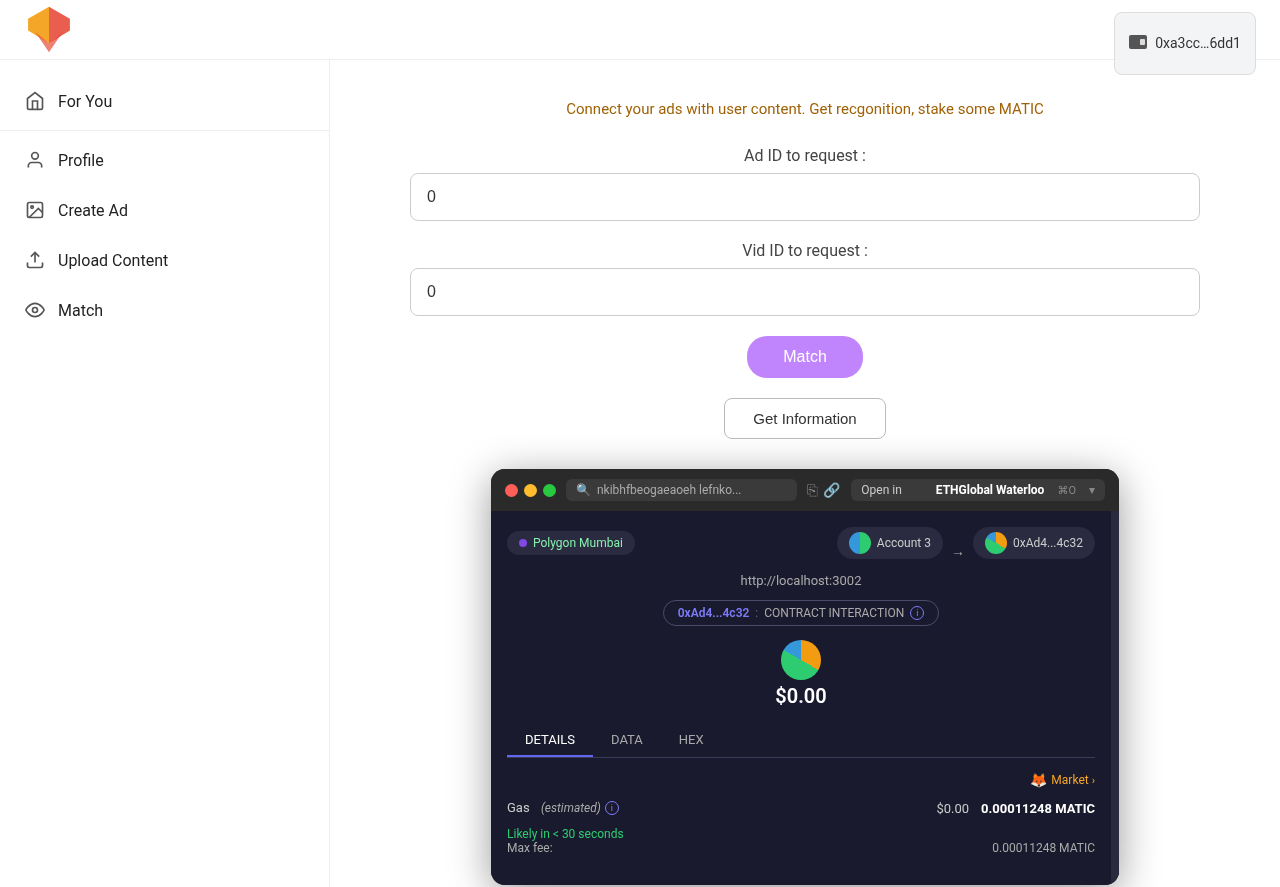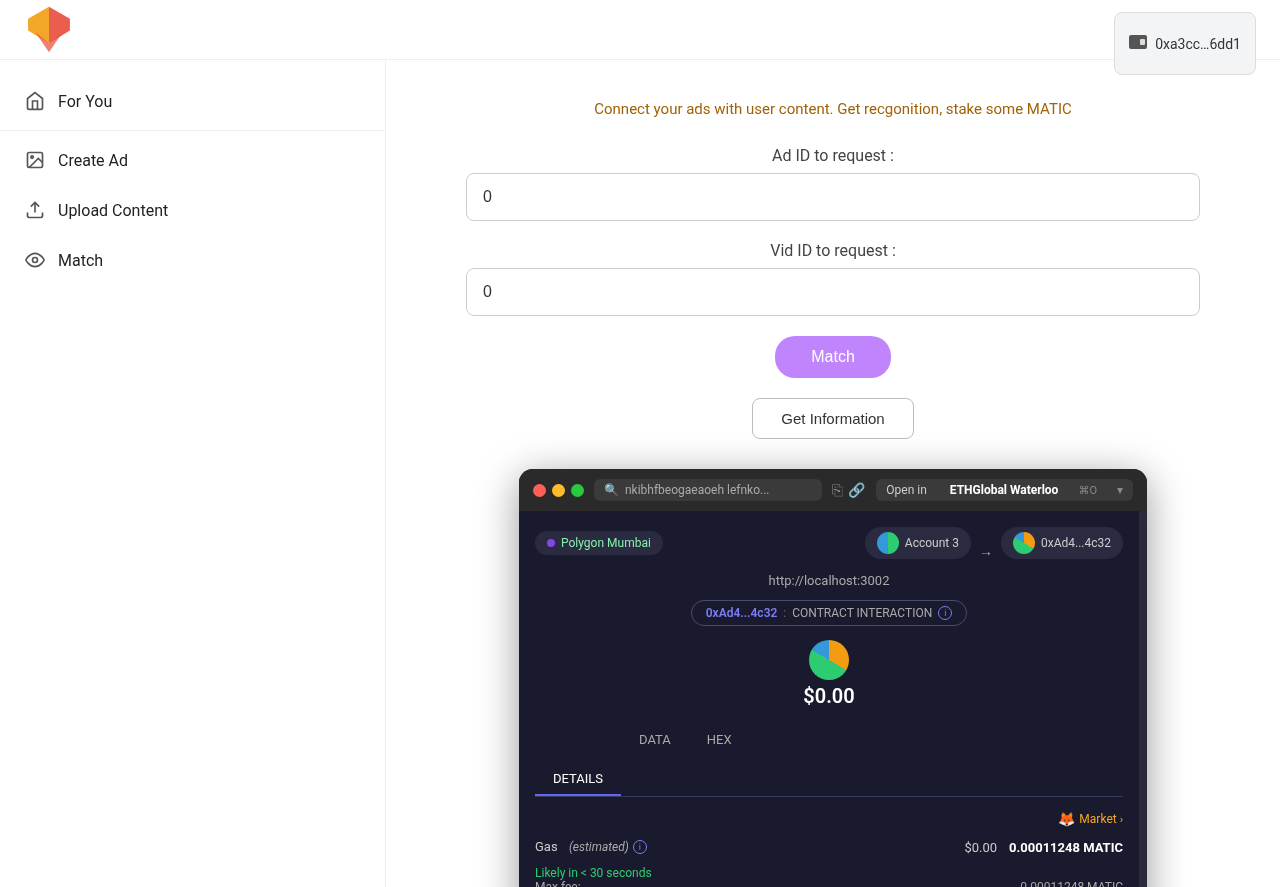--- a/index.html
+++ b/index.html
@@ -23,40 +23,40 @@
     .logo-wrap {
       display: flex;
       align-items: center;
     }
     .logo-svg {
       width: 50px;
       height: 50px;
     }
     .wallet-badge {
       display: flex;
-      align-items: center;
+      align-items: flex-start;
       gap: 8px;
       background: #f3f4f6;
       border: 1px solid #ddd;
       border-radius: 8px;
       padding: 22px 14px;
       font-size: 14px;
       color: #333;
       margin-top: 28px;
     }
 
     
     .layout {
       display: flex;
       height: calc(887px - 60px);
     }
 
     
     .sidebar {
-      width: 386px;
+      width: 330px;
       border-right: 1px solid #eee;
       padding: 16px 0;
       flex-shrink: 0;
     }
     .sidebar-item {
       display: flex;
       align-items: center;
       gap: 12px;
       padding: 14px 24px;
       cursor: pointer;
@@ -181,23 +181,23 @@
     .browser-url { color: #aaa; font-size: 12px; }
     .browser-actions { display: flex; gap: 6px; color: #888; font-size: 14px; }
     .ethglobal-badge {
       background: #3a3a3a;
       border-radius: 6px;
       padding: 4px 10px;
       font-size: 12px;
       color: #ccc;
       display: flex;
       align-items: center;
-      gap: 20px;
-    }
-    .ethglobal-badge strong { color: #fff; }
+      gap: 13px;
+    }
+    .ethglobal-badge strong { color: #fff; margin-left: 18px; }
     .shortcut { color: #888; font-size: 11px; }
     .dropdown-arrow { color: #888; font-size: 12px; }
 
     
     .mm-inner {
       background: #1a1a2e;
       padding: 0;
       display: flex;
     }
     .mm-content {
@@ -321,21 +321,20 @@
     .mm-tab {
       padding: 8px 18px;
       font-size: 13px;
       color: #aaa;
       cursor: pointer;
       border-bottom: 2px solid transparent;
     }
     .mm-tab.active {
       color: #fff;
       border-bottom: 2px solid #6366f1;
-      margin-top: 39px;
     }
 
     
     .mm-gas-header {
       display: flex;
       justify-content: flex-end;
       align-items: center;
       gap: 4px;
       margin-bottom: 10px;
     }
@@ -410,20 +409,29 @@
     <div class="sidebar-item">
       <span class="sidebar-icon">
         <svg width="20" height="20" viewBox="0 0 24 24" fill="none" stroke="#555" stroke-width="2">
             <path d="M3 9l9-7 9 7v11a2 2 0 01-2 2H5a2 2 0 01-2-2z"></path>
             <polyline points="9 22 9 12 15 12 15 22"></polyline>
           </svg>
       </span>
       <span>For You</span>
     </div>
     <hr class="sidebar-divider">
+    <div class="sidebar-item">
+      <span class="sidebar-icon">
+        <svg width="20" height="20" viewBox="0 0 24 24" fill="none" stroke="#555" stroke-width="2">
+            <path d="M20 21v-2a4 4 0 00-4-4H8a4 4 0 00-4 4v2"></path>
+            <circle cx="12" cy="7" r="4"></circle>
+          </svg>
+      </span>
+      <span>Profile</span>
+    </div>
     <div class="sidebar-item">
       <span class="sidebar-icon">
         <svg width="20" height="20" viewBox="0 0 24 24" fill="none" stroke="#555" stroke-width="2">
             <rect x="3" y="3" width="18" height="18" rx="2"></rect>
             <circle cx="8.5" cy="8.5" r="1.5"></circle>
             <polyline points="21 15 16 10 5 21"></polyline>
           </svg>
       </span>
       <span>Create Ad</span>
     </div>

